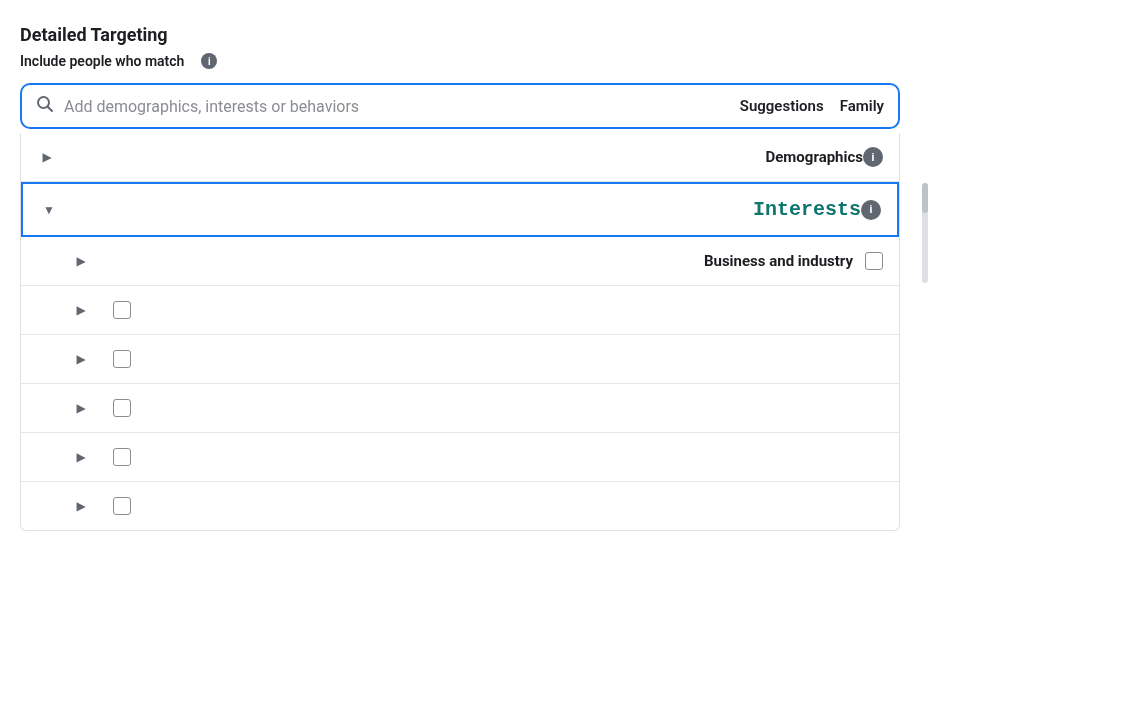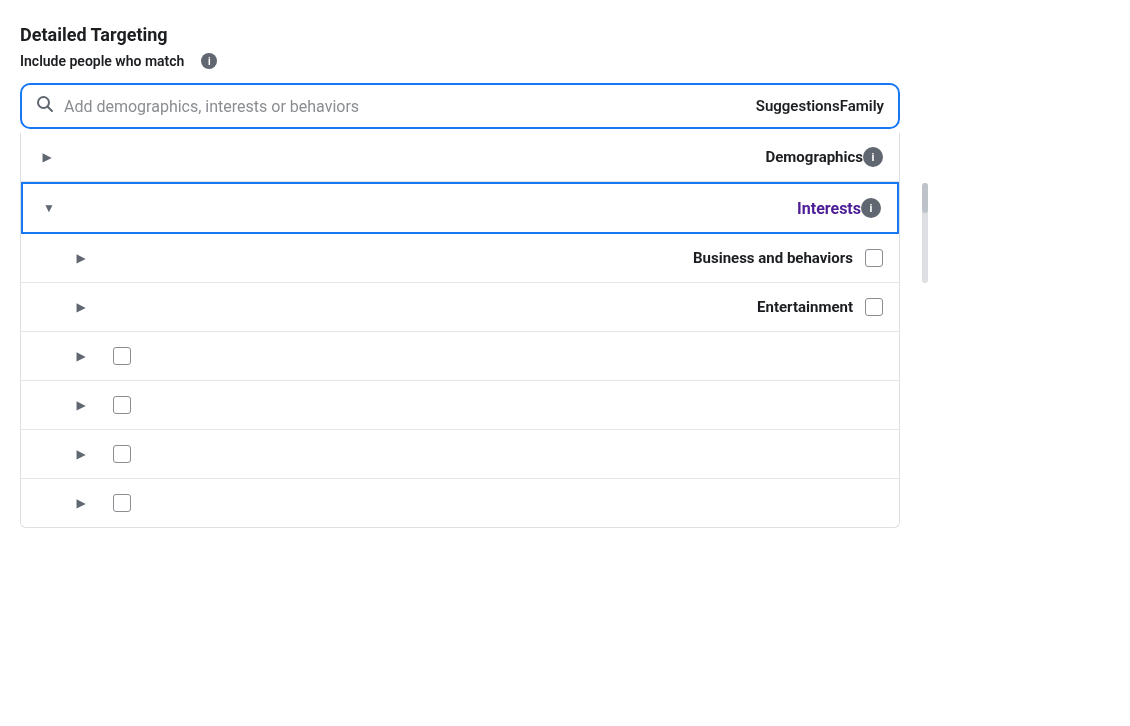--- a/index.html
+++ b/index.html
@@ -66,20 +66,21 @@
     }
 
     .search-input-text {
       flex: 1;
       font-size: 16px;
       color: #8a8d91;
     }
 
     .search-actions {
       display: flex;
+      gap: 16px;
       align-items: center;
       flex-shrink: 0;
     }
 
     .search-action-btn {
       font-size: 15px;
       font-weight: 600;
       color: #1c1e21;
       cursor: pointer;
     }
@@ -153,23 +154,24 @@
 
     
     .interests-row {
       border: 2px solid #1877f2 !important;
       border-radius: 0;
       margin: 0;
       background: #fff;
     }
 
     .interests-label {
-      font-size: 16px;
-      font-weight: 700;
-      color: #4c1d95;
+      font-size: 20px;
+      font-weight: 700;
+      color: #0f766e;
+      font-family: Liberation Mono, monospace;
     }
 
     
     .sub-row {
       padding-left: 50px;
     }
 
     .panel-wrapper {
       position: relative;
       max-width: 880px;
@@ -228,27 +230,26 @@
       </div>
 
       <div class="category-row interests-row">
         <span class="chevron">▼</span>
         <span class="category-label interests-label">Interests</span>
         <span class="category-info">i</span>
       </div>
 
       <div class="category-row sub-row">
         <span class="chevron">▶</span>
-        <span class="category-label">Business and behaviors</span>
-        <div class="checkbox"></div>
-      </div>
-
-      <div class="category-row sub-row">
-        <span class="chevron">▶</span>
-        <span class="category-label">Entertainment</span>
+        <span class="category-label">Business and industry</span>
+        <div class="checkbox"></div>
+      </div>
+
+      <div class="category-row sub-row">
+        <span class="chevron">▶</span>
         <div class="checkbox"></div>
       </div>
 
       <div class="category-row sub-row">
         <span class="chevron">▶</span>
         <div class="checkbox"></div>
       </div>
 
       <div class="category-row sub-row">
         <span class="chevron">▶</span>

